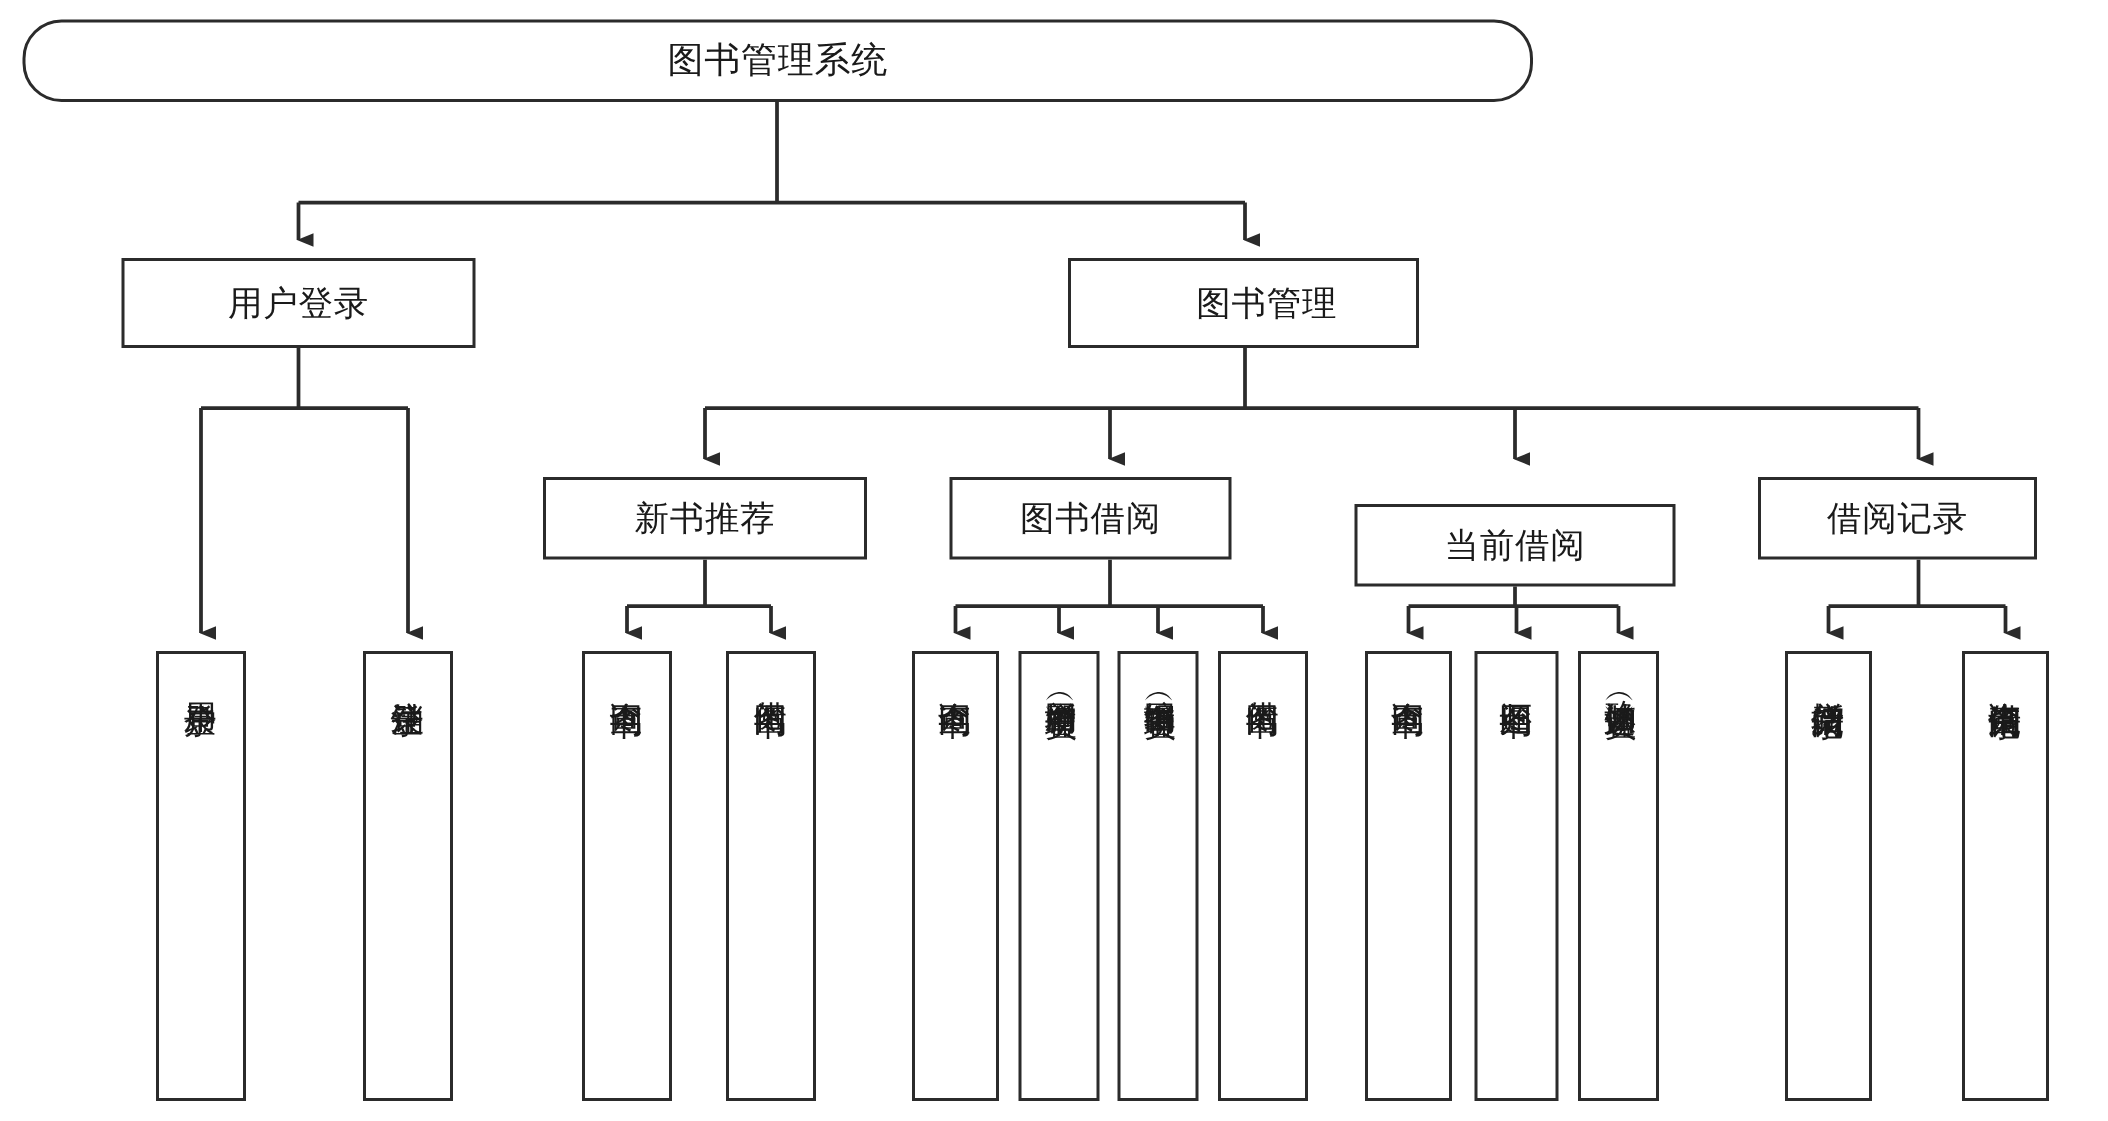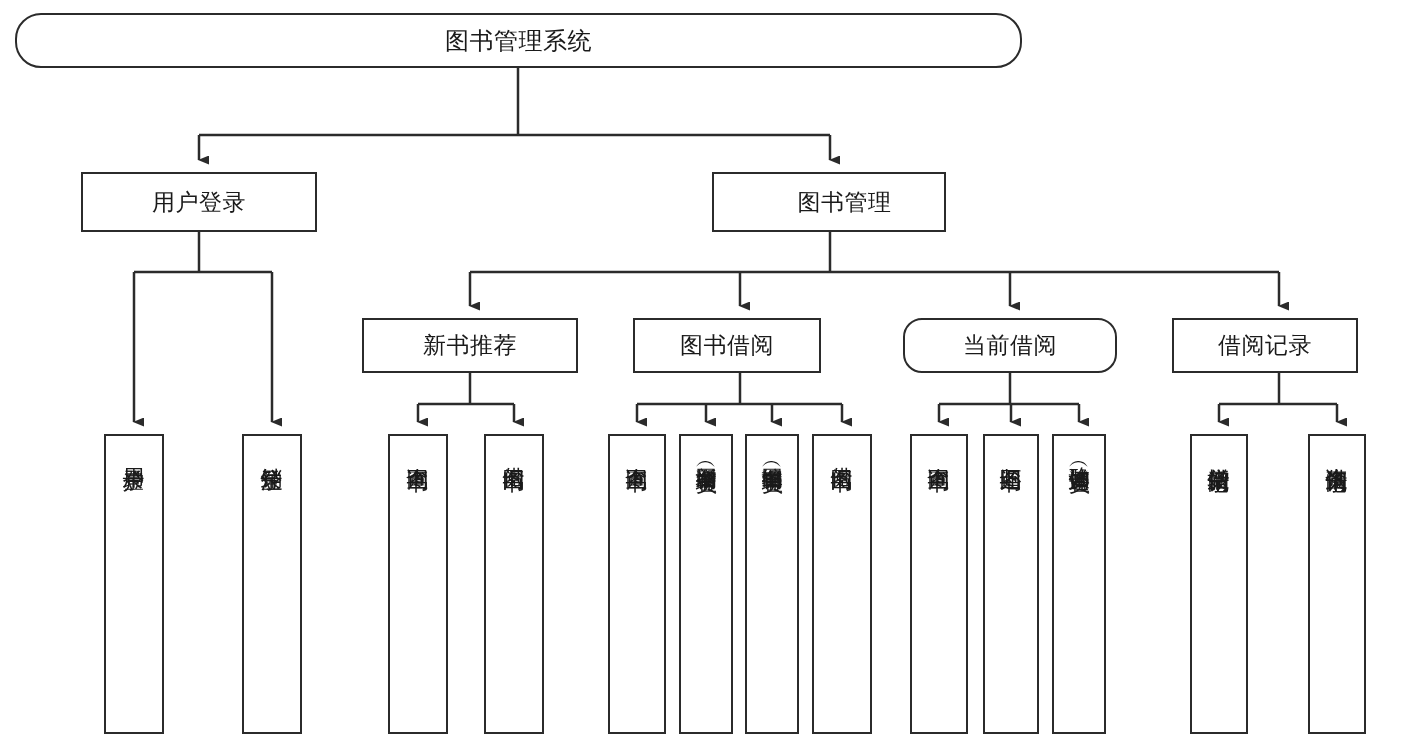--- a/index.html
+++ b/index.html
@@ -139,21 +139,21 @@
   <div class="node h-node" style="left:712px; top:172px; width:234px; height:60px;padding-left:31px;">
     <span class="node-label">图书管理</span>
   </div>
 
   <div class="node h-node" style="left:362px; top:318px; width:216px; height:55px;">
     <span class="node-label">新书推荐</span>
   </div>
   <div class="node h-node" style="left:633px; top:318px; width:188px; height:55px;justify-content:center;">
     <span class="node-label">图书借阅</span>
   </div>
-  <div class="node h-node" style="left:903px; top:318px; width:214px; height:55px;border-radius:19px;">
+  <div class="node h-node" style="left:903px; top:336px; width:214px; height:55px;">
     <span class="node-label">当前借阅</span>
   </div>
   <div class="node h-node" style="left:1172px; top:318px; width:186px; height:55px;">
     <span class="node-label">借阅记录</span>
   </div>
 
   <div class="node v-node" style="left:104px; top:434px; width:60px; height:300px;">
     <span class="node-label">用户登录</span>
   </div>
   <div class="node v-node" style="left:242px; top:434px; width:60px; height:300px;">

